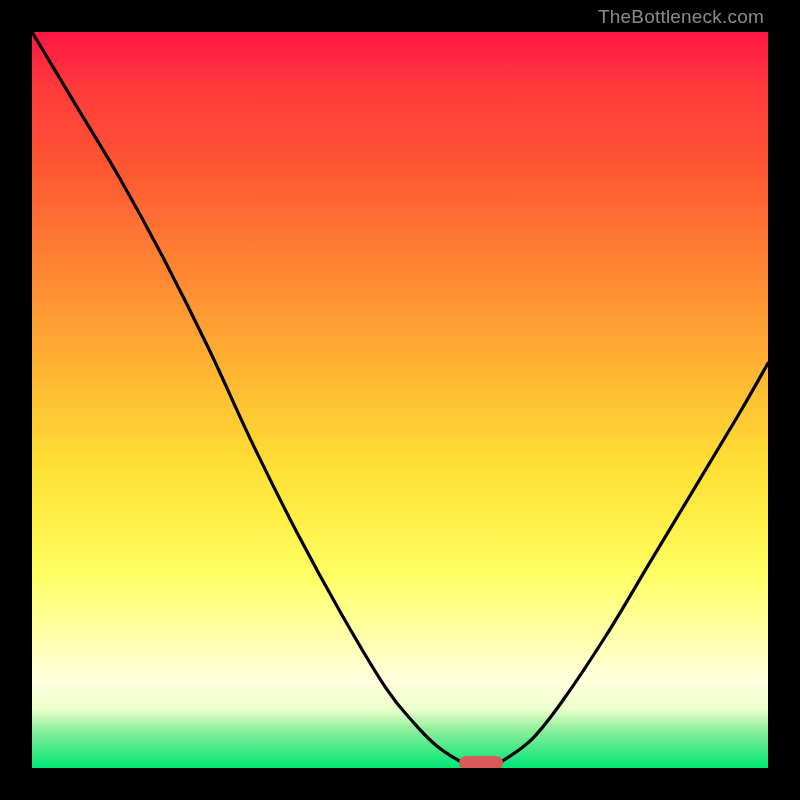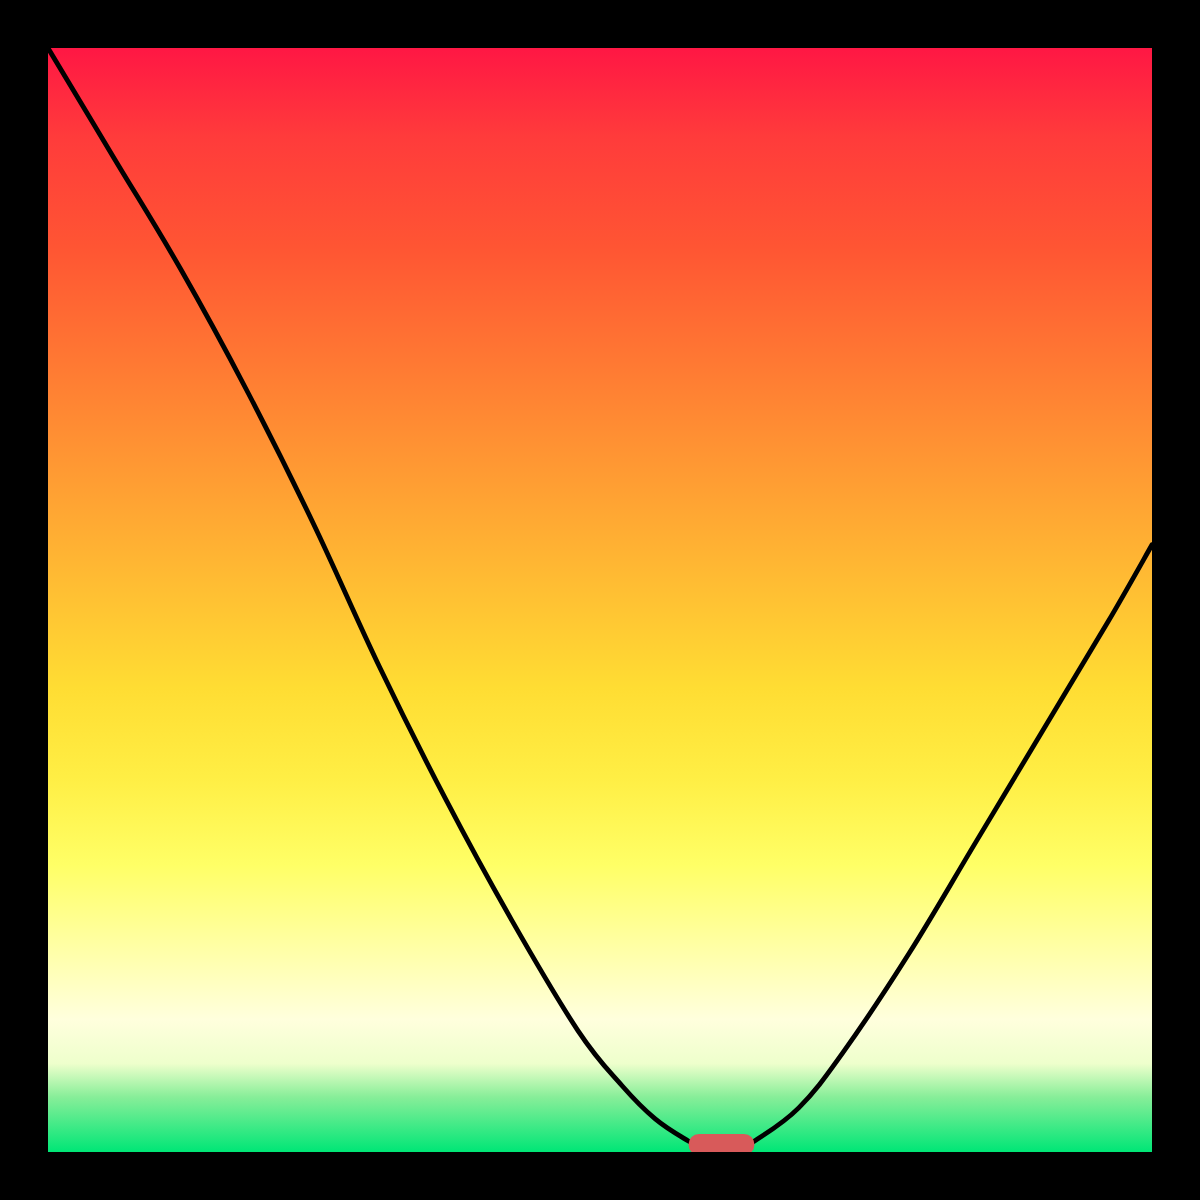--- a/index.html
+++ b/index.html
@@ -74,13 +74,14 @@
   <div class="plot-area">
     <div class="gradient-bg"></div>
 
     <svg class="curve-svg" viewBox="0 0 736 736" preserveAspectRatio="none">
       <path id="curve-path" fill="none" stroke="#000000" stroke-width="3.2" stroke-linecap="round" d="M 0 0 C 7.948799999999999 13.248000000000003, 28.2624 47.104000000000035, 44.16 73.60000000000002 C 60.057599999999994 100.096, 72.4224 119.37919999999994, 88.32 147.19999999999993 C 104.21759999999999 175.02079999999992, 116.58239999999999 197.6896, 132.48 228.16000000000003 C 148.3776 258.63040000000007, 160.74239999999998 283.36, 176.64 316.48 C 192.5376 349.6, 204.90239999999997 379.04, 220.79999999999998 412.16 C 236.6976 445.28000000000003, 249.06239999999997 470.00960000000003, 264.96 500.48 C 280.8576 530.9504000000001, 293.2224 553.6192000000001, 309.12 581.44 C 325.0176 609.2608, 340.032 635.168, 353.28 655.04 C 366.52799999999996 674.9119999999999, 373.44640000000004 681.2416000000001, 382.72 691.84 C 391.9936 702.4384, 396.8512 707.2959999999999, 404.8 713.92 C 412.7488 720.544, 420.25600000000003 724.6655999999999, 426.88 728.64 C 433.50399999999996 732.6144, 436.3008 734.6752, 441.59999999999997 736 C 446.89919999999995 737.3248, 451.0208 737.3248, 456.32 736 C 461.6192 734.6752, 463.0912 733.9392, 471.04 728.64 C 478.9888 723.3408, 489.88160000000005 717.1583999999999, 500.48 706.56 C 511.0784 695.9616, 516.6719999999999 688.3072, 529.92 669.76 C 543.168 651.2128, 558.1824 628.6912, 574.08 603.52 C 589.9776 578.3488, 602.3424 556.4159999999999, 618.24 529.92 C 634.1376 503.424, 646.5024 482.816, 662.4 456.32 C 678.2976 429.824, 693.3119999999999 405.2416, 706.56 382.72 C 719.808 360.19840000000005, 730.7008 340.4736, 736 331.2"></path>
     </svg>
 
     <div id="min-marker" class="min-marker" style="left: 426.88px; top: 724px; width: 44.16px; height: 14px; background: rgb(216, 90, 90);"></div>
   </div>
 
+  <div class="watermark">TheBottleneck.com</div>
 </div>
 
 </body></html>

